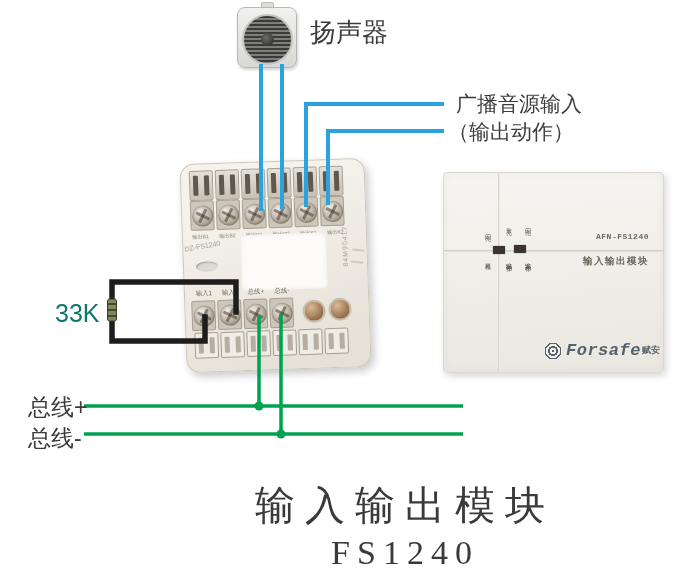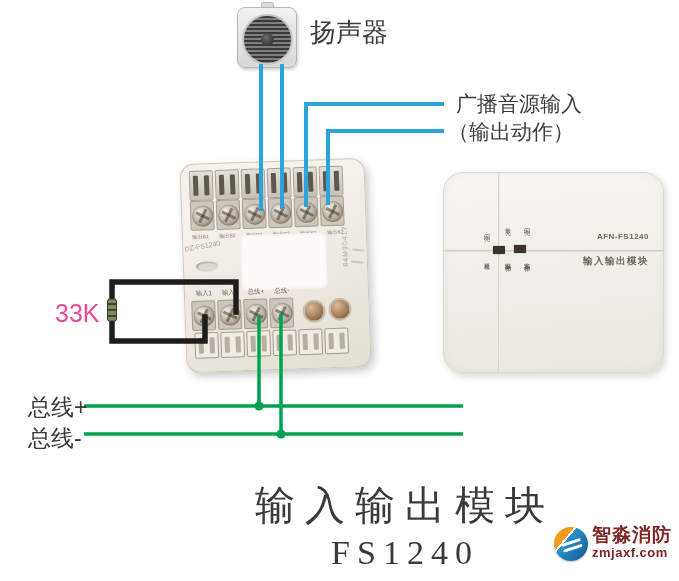--- a/index.html
+++ b/index.html
@@ -16,21 +16,21 @@
            border:2px solid #c6c6c2;
            background:repeating-linear-gradient(180deg,#3a3a3a 0 2px,#7f7f7a 2px 4px);}
   #speaker-grille::after{content:"";position:absolute;left:17px;top:17px;width:13px;height:13px;
            border-radius:50%;background:radial-gradient(circle at 40% 35%,#6a6a66,#262626);}
   .lbl{white-space:nowrap;}
   #speaker-label{left:310px;top:15px;font-size:26px;color:#3c3c3c;}
 
   
   #broadcast1{left:456px;top:90px;font-size:21px;color:#3c3c3c;}
   #broadcast2{left:448px;top:118px;font-size:21px;color:#3c3c3c;}
-  #res-label{left:55px;top:299px;font-size:25px;color:#ec4899;}
+  #res-label{left:55px;top:299px;font-size:25px;color:#0f766e;}
   #bus-plus-label{left:28px;top:392px;font-size:23px;color:#3a3a3a;}
   #bus-minus-label{left:28px;top:423px;font-size:23px;color:#3a3a3a;}
 
   
   #module-base{left:183px;top:161px;width:183px;height:207px;border-radius:14px;
            background:linear-gradient(160deg,#f5f2ec 20%,#e6e1d7 90%);
            border:1px solid #cec7ba;box-shadow:3px 4px 8px rgba(0,0,0,.22);
            transform:rotate(-2deg);}
   .trow{position:absolute;display:flex;gap:2px;}
   #clamp-row-top{left:8px;top:6px;width:154px;height:30px;}
@@ -62,23 +62,23 @@
   #base-center-plate{left:57px;top:72px;width:86px;height:56px;background:#fcfbf9;border-radius:5px;
            box-shadow:inset 0 0 4px rgba(0,0,0,.08);}
   #base-clip-right{left:168px;top:90px;width:12px;height:10px;
            border-top:2px solid #cfc8bb;border-bottom:2px solid #cfc8bb;transform:rotate(8deg);}
   .brass{width:19px;height:19px;border-radius:50%;border:2px solid #c6bdab;
            background:radial-gradient(circle at 35% 30%,#d9ba97,#9a744f 65%,#6e4e32);}
   #brass-1{left:117px;top:139px;}
   #brass-2{left:143px;top:138px;}
 
   
-  #module-photo{left:443px;top:172px;width:219px;height:199px;border-radius:20px;
+  #module-photo{left:443px;top:172px;width:219px;height:199px;border-radius:4px;
            background:linear-gradient(175deg,#f7f5f1,#eae7e0);
-           border:1px solid #ddd8cf;box-shadow:2px 3px 7px rgba(0,0,0,.16), inset 0 0 10px rgba(0,0,0,.04);}
+           border:1px solid #ddd8cf;box-shadow:2px 3px 7px rgba(0,0,0,.16), inset 0 0 10px rgba(0,0,0,.04);font-family:Liberation Mono, monospace;}
   #photo-vseam{position:absolute;left:54px;top:0;width:2px;height:100%;
            background:linear-gradient(90deg,#d2cdc3,#f5f3ee);}
   #photo-hseam{position:absolute;left:0;top:77px;width:100%;height:3px;
            background:linear-gradient(180deg,#cdc8be,#f7f5f0);}
   .vtext{position:absolute;writing-mode:vertical-rl;text-orientation:upright;
            font-size:6px;color:#58534b;letter-spacing:1px;line-height:1;}
   .led{position:absolute;width:12px;height:8px;background:#3a342c;border-radius:1px;box-shadow:0 0 1px #201c16;}
   #photo-model{position:absolute;left:120px;top:59px;width:85px;text-align:right;
            font-size:8px;font-weight:bold;color:#6e695e;letter-spacing:.5px;}
   #photo-name{position:absolute;left:120px;top:82px;width:85px;text-align:right;
@@ -202,20 +202,25 @@
     <div class="vtext" style="left:40px;top:56px;">闪亮</div>
     <div class="vtext" style="left:40px;top:85px;">巡检</div>
     <div class="led" style="left:49px;top:73px;"></div>
     <div class="vtext" style="left:61px;top:50px;">常亮</div>
     <div class="vtext" style="left:61px;top:85px;">输出动作</div>
     <div class="led" style="left:70px;top:72px;"></div>
     <div class="vtext" style="left:80px;top:50px;">闪亮</div>
     <div class="vtext" style="left:80px;top:85px;">输入动作</div>
     <div id="photo-model">AFN-FS1240</div>
     <div id="photo-name">输入输出模块</div>
+    <div id="brand-row">
+      <div id="brand-icon"></div>
+      <span id="brand-text">Forsafe</span>
+      <span id="brand-suffix">赋安</span>
+    </div>
   </div>
 
   <svg class="abs" id="wires" width="679" height="581" viewBox="0 0 679 581">
 
     <g stroke="#2ba3dc" stroke-width="4" fill="none" stroke-linecap="butt">
       <path d="M261 64 L261 211"></path>
       <path d="M282 64 L282 209"></path>
       <path d="M444 104 L306 104 L306 207"></path>
       <path d="M444 131 L328 131 L328 205"></path>
     </g>
@@ -241,19 +246,14 @@
     <circle cx="281" cy="434" r="4.5" fill="#00a250"></circle>
   </svg>
 
   <div class="abs lbl" id="res-label">33K</div>
   <div class="abs lbl" id="bus-plus-label">总线+</div>
   <div class="abs lbl" id="bus-minus-label">总线-</div>
 
   <div class="abs lbl" id="title1">输入输出模块</div>
   <div class="abs lbl" id="title2">FS1240</div>
 
-  <div class="abs" id="watermark">
-    <div id="wm-icon"></div>
-    <div id="wm-name">智淼消防</div>
-    <div id="wm-url">zmjaxf.com</div>
-  </div>
 
 </div>
 
 </body></html>

